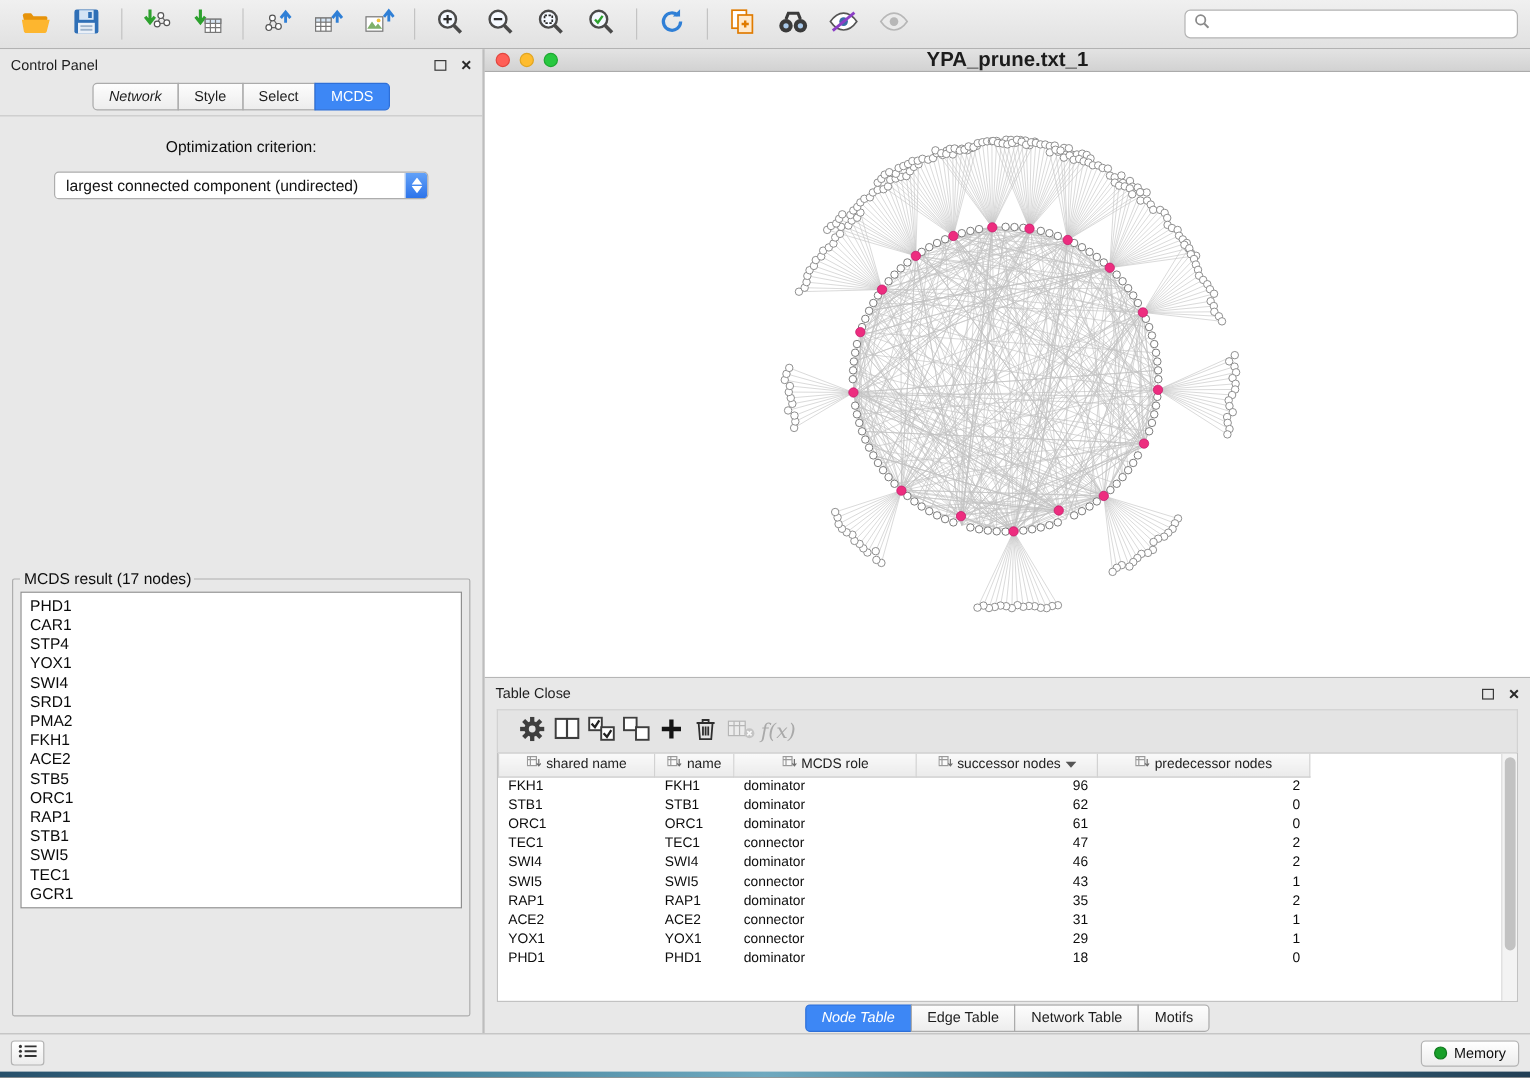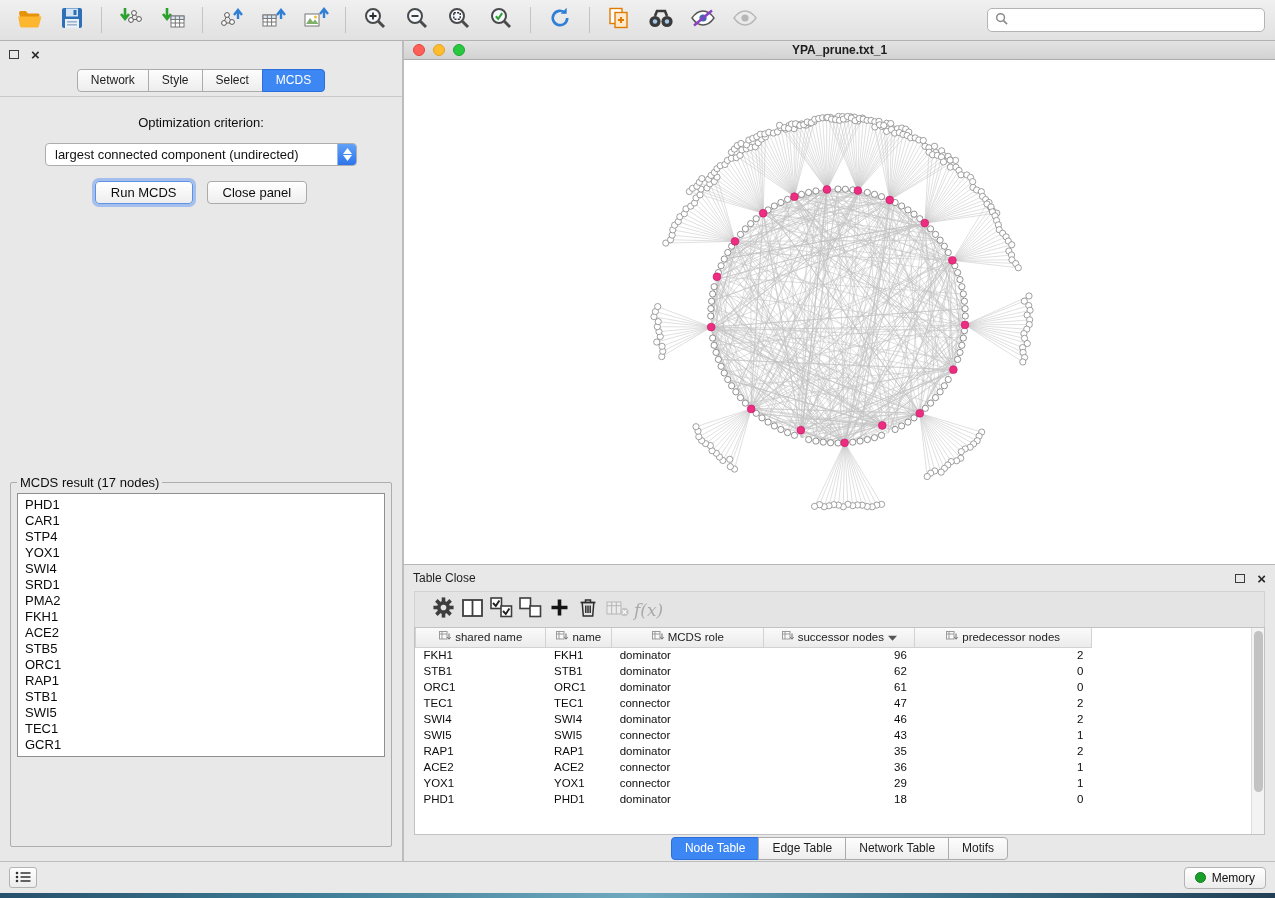--- a/index.html
+++ b/index.html
@@ -20,21 +20,21 @@
 
   
   .control-panel { flex:0 0 404px; background:#e8e8e8; border-right:2px solid #bdbdbd; display:flex; flex-direction:column; min-height:0; }
   .panel-titlebar { flex:0 0 26px; display:flex; align-items:center; padding:0 9px; font-size:12px; color:#1d1d1d; }
   .pt-title { flex:1; }
   .float-box { width:10px; height:9px; border:1.5px solid #3a3a3a; margin-right:12px; }
   .close-x { font-size:15px; font-weight:700; color:#2a2a2a; line-height:1; }
   .tabs-row { display:flex; justify-content:center; padding:2px 0 0 0; border-bottom:1px solid #c9c9c9; }
   .seg { display:flex; margin-bottom:4px; }
   .tab { font-size:12px; padding:3px 13px 4px; background:linear-gradient(#fdfdfd,#ededed); border:1px solid #ababab; margin-left:-1px; color:#1d1d1d; cursor:default; }
-  .tab:first-child { margin-left:0; border-radius:4px 0 0 4px; }
+  .tab:first-child { margin-left:0; border-radius:4px 0 0 4px;font-style:italic; }
   .tab:last-child { border-radius:0 4px 4px 0; }
   .tab.selected { background:#3d87f5; border-color:#2d6fd8; color:#fff; }
 
   .panel-body { flex:1; display:flex; flex-direction:column; min-height:0; padding-top:18px; }
   .opt-label { text-align:center; font-size:13px; color:#0d0d0d; }
   .dropdown { margin:13px auto 0; width:312px; height:23px; background:#fff; border:1px solid #adadad; border-radius:4px; display:flex; align-items:center; font-size:13px; color:#111; padding-left:9px; position:relative; }
   .dd-stepper { position:absolute; right:0; top:0; bottom:0; width:19px; background:linear-gradient(#62a1f8,#2d74ea); border-radius:0 3px 3px 0; border-left:1px solid #9ab9e8; display:flex; flex-direction:column; align-items:center; justify-content:center; gap:1px; }
   .btn-row { display:flex; justify-content:center; gap:14px; margin-top:15px; }
   .btn { font-size:13px; height:23px; padding:0 15px; background:linear-gradient(#ffffff,#eeeeee); border:1px solid #ababab; border-radius:4px; color:#0d0d0d; }
   .btn.focused { border-color:#5c93e5; box-shadow:0 0 0 3px rgba(96,150,244,.5); }
@@ -45,21 +45,21 @@
   .result-item { font-size:13px; line-height:16px; padding:0 7px; color:#0a0a0a; }
 
   
   .right-side { flex:1; display:flex; flex-direction:column; min-width:0; }
   .network-window { flex:1; display:flex; flex-direction:column; min-height:0; }
   .net-titlebar { flex:0 0 19px; background:linear-gradient(#e3e3e3,#d2d2d2); border-bottom:1px solid #ababab; display:flex; align-items:center; padding:0 9px; position:relative; }
   .traffic { width:12px; height:12px; border-radius:50%; margin-right:8px; flex:0 0 auto; }
   .t-red { background:#ff5f57; border:1px solid #e2463e; }
   .t-yellow { background:#febc2e; border:1px solid #e0a522; }
   .t-green { background:#28c840; border:1px solid #1fa832; }
-  .net-title { position:absolute; left:0; right:0; text-align:center; font-size:12px; font-weight:700; color:#1c1c1c; pointer-events:none; }
+  .net-title { position:absolute; left:0; right:0; text-align:center; font-size:17px; font-weight:700; color:#1c1c1c; pointer-events:none; }
   .net-canvas { flex:1; background:#ffffff; position:relative; min-height:0; }
   .net-canvas svg { position:absolute; inset:0; width:100%; height:100%; }
 
   
   .table-panel { flex:0 0 297px; background:#e8e8e8; border-top:1px solid #b6b6b6; display:flex; flex-direction:column; }
   .table-toolbar { flex:0 0 36px; display:flex; align-items:center; gap:5px; padding:0 16px; background:#e4e4e4; margin:0 10px; border:1px solid #d2d2d2; border-bottom:none; }
   .ttbtn { display:flex; align-items:center; justify-content:center; height:26px; min-width:24px; }
   .fx { font-size:17px; font-style:italic; color:#9b9b9b; font-family:"DejaVu Serif", serif; }
   .table-wrap { flex:1; margin:0 10px; background:#fff; border:1px solid #c2c2c2; display:flex; min-height:0; overflow:hidden; }
   .table-scroll { flex:1; overflow:hidden; }
@@ -220,20 +220,21 @@
             <path d="M9.2 9.2 13 13" stroke="#8a8a8a" stroke-width="1.8"></path>
           </svg></span>
       <input value="" style="">
     </div>
   </div>
 
   <div class="main">
 
     <div class="control-panel">
       <div class="panel-titlebar">
+        <span class="pt-title">Control Panel</span>
         <span class="float-box"></span>
         <span class="close-x">×</span>
       </div>
       <div class="tabs-row">
         <div class="seg" id="cp-tabs">
             <div class="tab">Network</div>
             <div class="tab">Style</div>
             <div class="tab">Select</div>
             <div class="tab selected">MCDS</div>
           </div>
@@ -243,24 +244,20 @@
         <div class="dropdown">
           <span>largest connected component (undirected)</span>
           <span class="dd-stepper">
             <svg width="9" height="6" viewBox="0 0 9 6">
                 <path d="M4.5 0 9 6H0z" fill="#fff"></path>
               </svg>
             <svg width="9" height="6" viewBox="0 0 9 6">
                 <path d="M4.5 6 0 0h9z" fill="#fff"></path>
               </svg>
           </span>
-        </div>
-        <div class="btn-row">
-          <button class="btn focused">Run MCDS</button>
-          <button class="btn">Close panel</button>
         </div>
         <fieldset class="result-fieldset">
           <legend>MCDS result (17 nodes)</legend>
           <div class="result-list" id="mcds-list">
               <div class="result-item">PHD1</div>
               <div class="result-item">CAR1</div>
               <div class="result-item">STP4</div>
               <div class="result-item">YOX1</div>
               <div class="result-item">SWI4</div>
               <div class="result-item">SRD1</div>
@@ -1466,21 +1463,21 @@
                     <td>RAP1</td>
                     <td>RAP1</td>
                     <td>dominator</td>
                     <td class="num">35</td>
                     <td class="num">2</td>
                   </tr>
                   <tr>
                     <td>ACE2</td>
                     <td>ACE2</td>
                     <td>connector</td>
-                    <td class="num">36</td>
+                    <td class="num">31</td>
                     <td class="num">1</td>
                   </tr>
                   <tr>
                     <td>YOX1</td>
                     <td>YOX1</td>
                     <td>connector</td>
                     <td class="num">29</td>
                     <td class="num">1</td>
                   </tr>
                   <tr>

